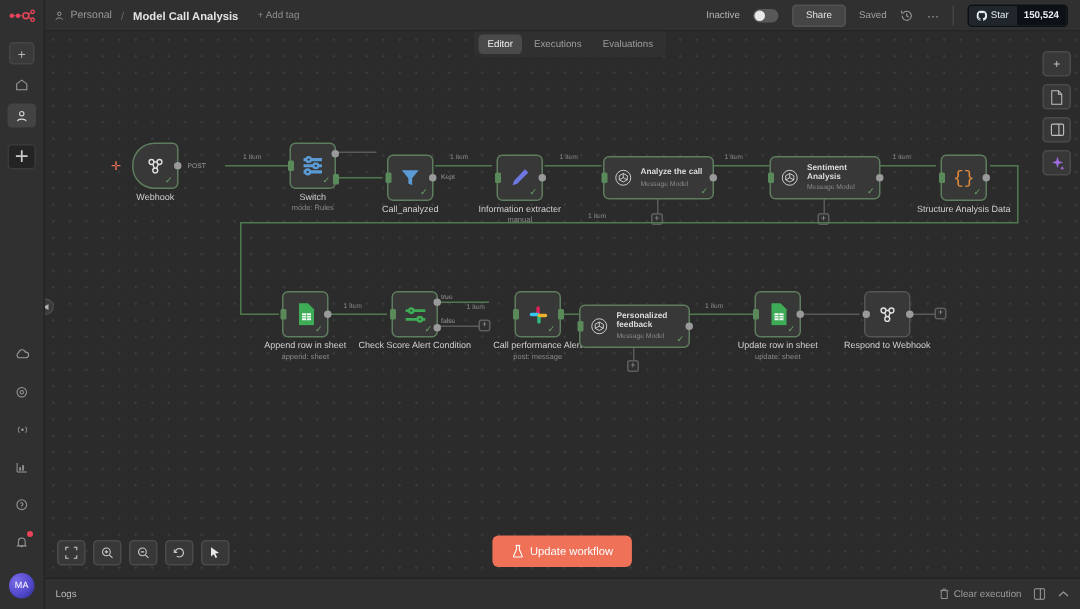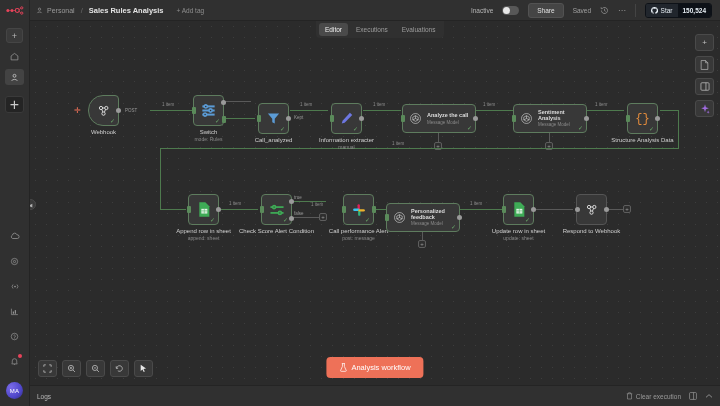--- a/index.html
+++ b/index.html
@@ -246,21 +246,21 @@
   <div class="topbar">
     <div class="crumb">
       <span>
         <svg width="7" height="7" viewBox="0 0 16 16" fill="none" stroke="#9a9a9a" stroke-width="1.5">
           <circle cx="8" cy="5" r="2.6"></circle>
             <path d="M3 14 C3 10.5 13 10.5 13 14"></path>
         </svg>
       </span>
       <span class="usr">Personal</span>
       <span class="sep">/</span>
-      <span class="wfname">Sales Rules Analysis</span>
+      <span class="wfname">Model Call Analysis</span>
       <span class="addtag">+ Add tag</span>
     </div>
 
     <div class="tb-right">
       <span class="inactive-lbl">Inactive</span>
       <div class="toggle">
           <div class="knob"></div>
         </div>
       <div class="share-btn">Share</div>
       <span class="saved-lbl">Saved</span>
@@ -660,21 +660,21 @@
       </div>
     </div>
 
     <div class="exec-btn">
       <span>
         <svg width="8" height="9" viewBox="0 0 14 16" fill="none" stroke="#fff" stroke-width="1.3">
           <path d="M5.3 1 V6 L2 13.3 A1 1 0 0 0 3 14.8 H11 A1 1 0 0 0 12 13.3 L8.7 6 V1"></path>
           <path d="M4.2 1 H9.8"></path>
         </svg>
       </span>
-      <span>Analysis workflow</span>
+      <span>Update workflow</span>
     </div>
 
   </div>
 
   <div class="bottombar">
     <span class="logs-lbl">Logs</span>
     <div class="bb-right">
       <span class="clear-exec">
         <span>
           <svg width="7" height="8" viewBox="0 0 14 16" fill="none" stroke="#9a9a9a" stroke-width="1.2">

